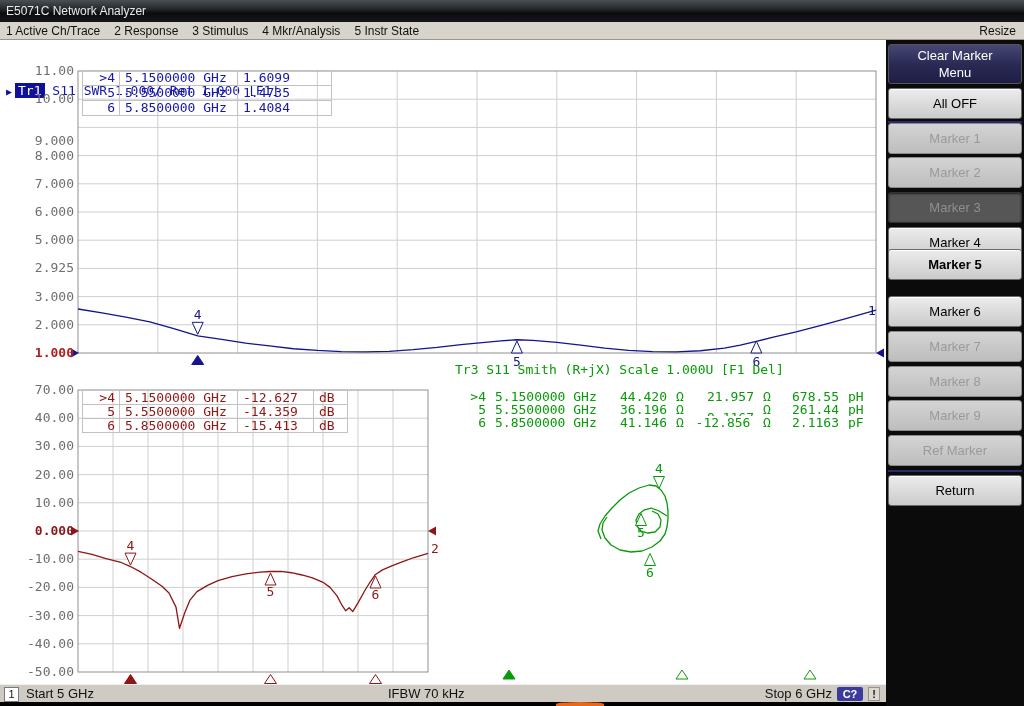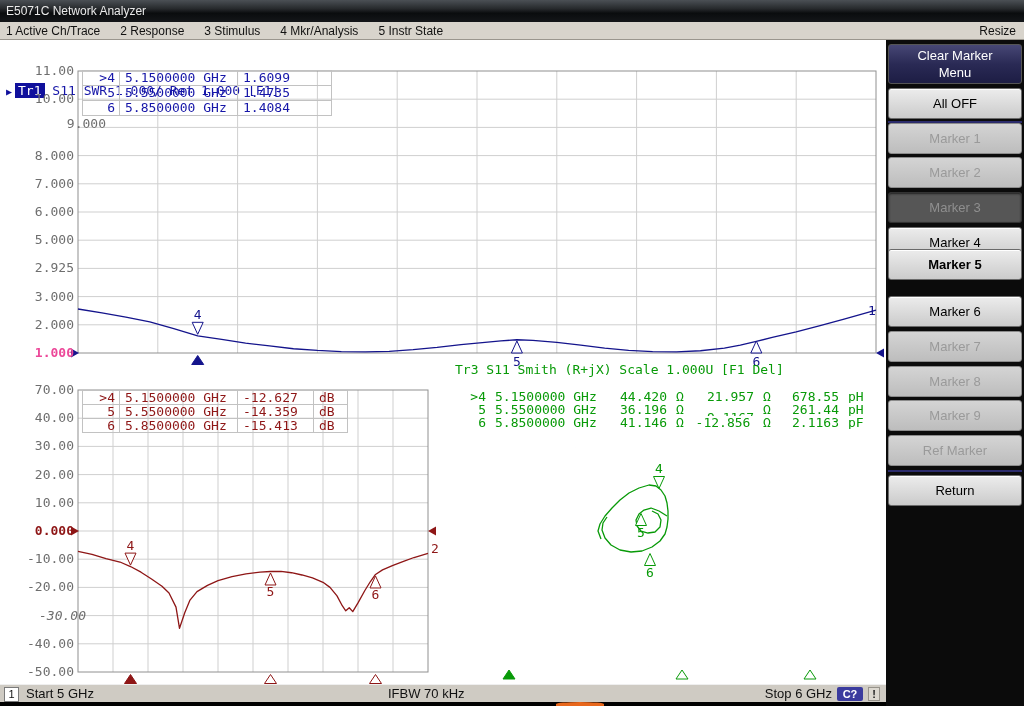--- a/index.html
+++ b/index.html
@@ -6,41 +6,41 @@
   .screen{position:relative;width:1024px;height:706px;background:#000;overflow:hidden;
           font-family:"Liberation Sans",sans-serif;-webkit-font-smoothing:antialiased;}
   
   .titlebar{position:absolute;left:0;top:0;width:1024px;height:22px;
             background:linear-gradient(180deg,#4b5055 0%,#26292c 40%,#0a0c0e 60%,#141619 100%);
             color:#e9e9e9;font-size:12px;line-height:22px;padding-left:6px;box-sizing:border-box;}
   
   .menubar{position:absolute;left:0;top:22px;width:1024px;height:18px;background:#d8d4cc;
            border-bottom:1px solid #9a968e;box-sizing:border-box;display:flex;align-items:center;
            font-size:12px;color:#111;}
-  .menubar .mi{margin-left:20px;cursor:default;}
+  .menubar .mi{margin-left:14px;cursor:default;}
   .menubar .mi:first-child{margin-left:6px;}
   .menubar .resize{margin-left:auto;margin-right:8px;}
   
   .main{position:absolute;left:0;top:40px;width:886px;height:644px;background:#fff;}
   .hdr{position:absolute;font-family:"DejaVu Sans Mono",monospace;font-size:13px;line-height:16px;white-space:pre;}
   .c1{color:#1616a8}.c2{color:#8e1616}.c3{color:#089a08}
   .tr1name{background:#10109c;color:#fff;padding:0 3px;}
   .actarrow{color:#10109c;font-size:10px;margin-right:3px;}
   
   .ro{position:absolute;font-family:"DejaVu Sans Mono",monospace;font-size:13px;}
   .ro-row{display:flex;}
   .ro-cell{overflow:hidden;white-space:pre;}
   .ro-border .ro-row{border-bottom:1px solid #c2c2c2;}
   .ro-border{border-top:1px solid #c2c2c2;border-left:1px solid #c2c2c2;border-right:1px solid #c2c2c2;}
   .ro-border .ro-cell{border-right:1px solid #c2c2c2;}
   .ro-border .ro-cell:last-child{border-right:none;}
   
   .ylab{position:absolute;font-family:"DejaVu Sans Mono",monospace;font-size:13px;color:#6e6e6e;
         text-align:right;width:74px;height:14px;line-height:14px;}
-  .ylab.ref1{color:#ec4899;font-weight:bold;}
+  .ylab.ref1{color:#b91c1c;font-weight:bold;}
   .ylab.ref2{color:#8e1616;font-weight:bold;}
   svg text{font-family:"DejaVu Sans Mono",monospace;font-size:13px;}
   
   .sidebar{position:absolute;left:886px;top:40px;width:138px;height:666px;background:#0b0b0b;}
   .sk-header{position:absolute;left:2px;top:4px;width:134px;height:40px;border-radius:3px;
              background:linear-gradient(180deg,#474775 0%,#2a2a55 50%,#1d1d44 100%);
              border:1px solid #555;box-sizing:border-box;color:#fff;font-size:13px;
              display:flex;flex-direction:column;align-items:center;justify-content:center;line-height:17px;}
   .skbtn{position:absolute;left:2px;width:134px;height:31px;border-radius:3px;box-sizing:border-box;
          font-family:"Liberation Sans",sans-serif;font-size:13px;text-align:center;padding:0;}
@@ -260,40 +260,40 @@
           <span class="ro-cell" style="width: 62px; text-align: center; padding-right: 4px;">-12.856</span>
           <span class="ro-cell" style="width: 16px; text-align: left; padding-left: 5px;">Ω</span>
           <span class="ro-cell" style="width: 60px; text-align: right; padding-right: 4px;">2.1163</span>
           <span class="ro-cell" style="width: 26px; text-align: left; padding-left: 5px;">pF</span>
         </div>
       </div>
 
     <div id="ylab1">
         <div class="ylab" style="left: 0px; top: 24px;">11.00</div>
         <div class="ylab" style="left: 0px; top: 52.2px;">10.00</div>
-        <div class="ylab" style="left: 0px; top: 77px; margin-left: 32px;">9.000</div>
+        <div class="ylab" style="left: 0px; top: 94px;">9.000</div>
         <div class="ylab" style="left: 0px; top: 108.6px;">8.000</div>
         <div class="ylab" style="left: 0px; top: 136.8px;">7.000</div>
         <div class="ylab" style="left: 0px; top: 165px;">6.000</div>
         <div class="ylab" style="left: 0px; top: 193.2px;">5.000</div>
         <div class="ylab" style="left: 0px; top: 221.4px;">2.925</div>
         <div class="ylab" style="left: 0px; top: 249.6px;">3.000</div>
         <div class="ylab" style="left: 0px; top: 277.8px;">2.000</div>
         <div class="ylab ref1" style="left: 0px; top: 306px;">1.000</div>
       </div>
     <div id="ylab2">
         <div class="ylab" style="left: 0px; top: 343px;">70.00</div>
         <div class="ylab" style="left: 0px; top: 371.2px;">40.00</div>
         <div class="ylab" style="left: 0px; top: 399.4px;">30.00</div>
         <div class="ylab" style="left: 0px; top: 427.6px;">20.00</div>
         <div class="ylab" style="left: 0px; top: 455.8px;">10.00</div>
         <div class="ylab ref2" style="left: 0px; top: 484px;">0.000</div>
         <div class="ylab" style="left: 0px; top: 512.2px;">-10.00</div>
         <div class="ylab" style="left: 0px; top: 540.4px;">-20.00</div>
-        <div class="ylab" style="left: 12px; top: 568.6px; font-style: italic;">-30.00</div>
+        <div class="ylab" style="left: 0px; top: 568.6px;">-30.00</div>
         <div class="ylab" style="left: 0px; top: 596.8px;">-40.00</div>
         <div class="ylab" style="left: 0px; top: 625px;">-50.00</div>
       </div>
   </div>
 
   <div class="sidebar">
     <div class="sk-header">
       <div>Clear Marker</div>
       <div>Menu</div>
     </div>

